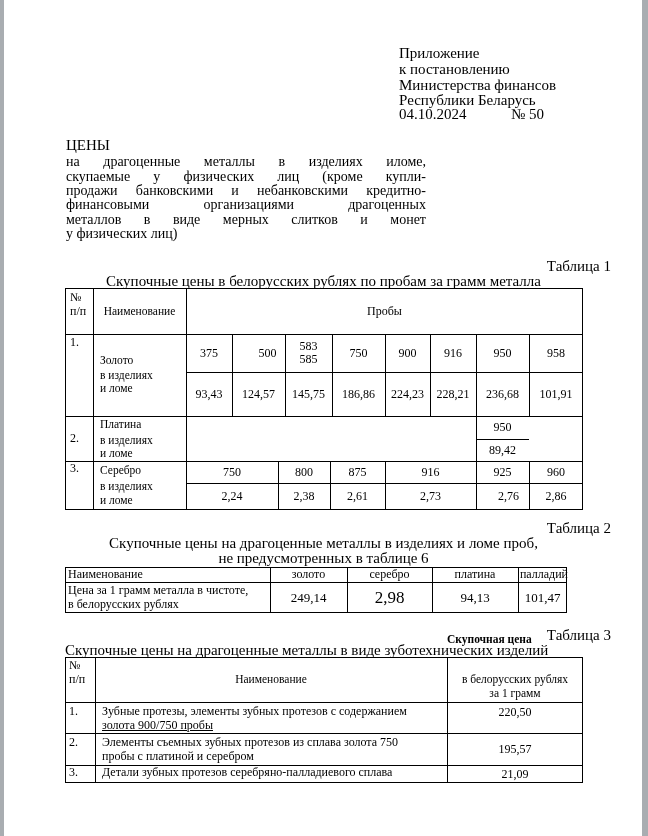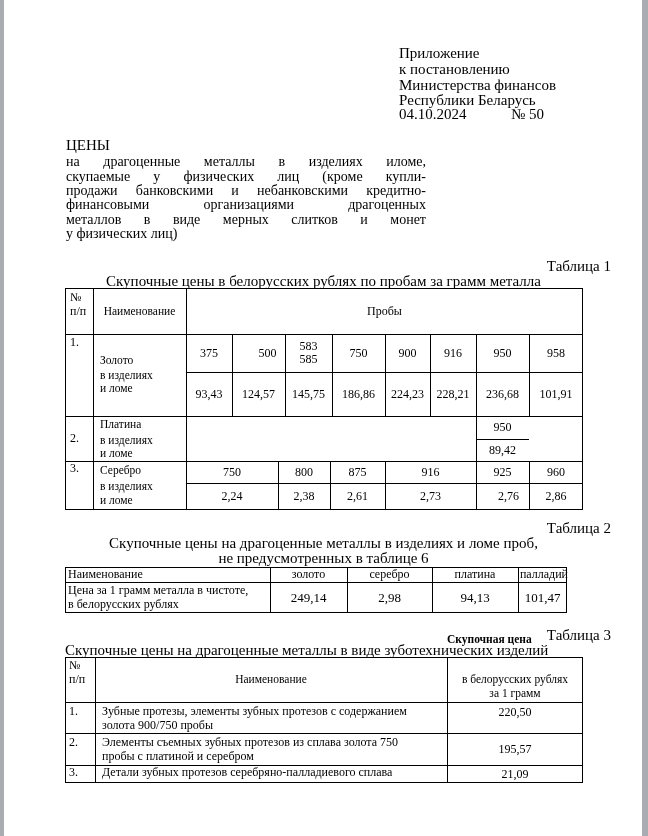--- a/index.html
+++ b/index.html
@@ -150,21 +150,21 @@
 
   <div class="cell l" style="left:65px;top:567px;width:205px;height:15px;padding-left:3px;">Наименование</div>
   <div class="cell" style="left:270px;top:567px;width:77px;height:15px;">золото</div>
   <div class="cell" style="left:347px;top:567px;width:85px;height:15px;">серебро</div>
   <div class="cell" style="left:432px;top:567px;width:86px;height:15px;">платина</div>
   <div class="cell" style="left:518px;top:567px;width:52px;height:15px;">палладий</div>
 
   <div class="abs f12" style="left:68px;top:584px;">Цена за 1 грамм металла в чистоте,</div>
   <div class="abs f12" style="left:68px;top:598px;">в белорусских рублях</div>
   <div class="cell" style="left:270px;top:582px;width:77px;height:31px;font-size:13px;">249,14</div>
-  <div class="cell" style="left:347px;top:582px;width:85px;height:31px;font-size:13px;">2,98</div>
+  <div class="cell" style="left:347px;top:582px;width:85px;height:31px;font-size:17px;">2,98</div>
   <div class="cell" style="left:432px;top:582px;width:86px;height:31px;font-size:13px;">94,13</div>
   <div class="cell" style="left:518px;top:582px;width:49px;height:31px;font-size:13px;">101,47</div>
 </div>
 
 <div class="abs f15" style="right:37px;top:628px;">Таблица 3</div>
 <div class="abs f15" style="left:65px;width:540px;top:643px;text-align:left;">Скупочные цены на драгоценные металлы в виде зуботехнических изделий</div>
 
 <div>
   <div class="box outer" style="left:65px;top:657px;width:518px;height:126px;"></div>
   <div class="hl" style="left:65px;top:702px;width:518px;"></div>
@@ -175,21 +175,21 @@
 
   <div class="abs f12" style="left:69px;top:659px;">№</div>
   <div class="abs f12" style="left:69px;top:673px;">п/п</div>
   <div class="cell" style="left:95px;top:657px;width:352px;height:45px;font-size:11.5px;">Наименование</div>
   <div class="abs f11" style="left:447px;width:136px;top:633px;text-align:left;font-weight:bold;">Скупочная цена</div>
   <div class="abs f11" style="left:447px;width:136px;top:673px;text-align:center;">в белорусских рублях</div>
   <div class="abs f11" style="left:447px;width:136px;top:687px;text-align:center;">за 1 грамм</div>
 
   <div class="abs f12" style="left:69px;top:705px;">1.</div>
   <div class="abs f12" style="left:102px;top:705px;">Зубные протезы, элементы зубных протезов с содержанием</div>
-  <div class="abs f12" style="left:102px;top:719px;">золота 900/750 пробы</div>
+  <div class="abs f12" style="left:102px;top:719px;text-decoration:underline;">золота 900/750 пробы</div>
   <div class="abs f12" style="left:447px;width:136px;top:706px;text-align:center;">220,50</div>
 
   <div class="abs f12" style="left:69px;top:736px;">2.</div>
   <div class="abs f12" style="left:102px;top:736px;">Элементы съемных зубных протезов из сплава золота 750</div>
   <div class="abs f12" style="left:102px;top:750px;">пробы с платиной и серебром</div>
   <div class="abs f12" style="left:447px;width:136px;top:743px;text-align:center;">195,57</div>
 
   <div class="abs f12" style="left:69px;top:766px;">3.</div>
   <div class="abs f12" style="left:102px;top:766px;">Детали зубных протезов серебряно-палладиевого сплава</div>
   <div class="abs f12" style="left:447px;width:136px;top:768px;text-align:center;">21,09</div>

